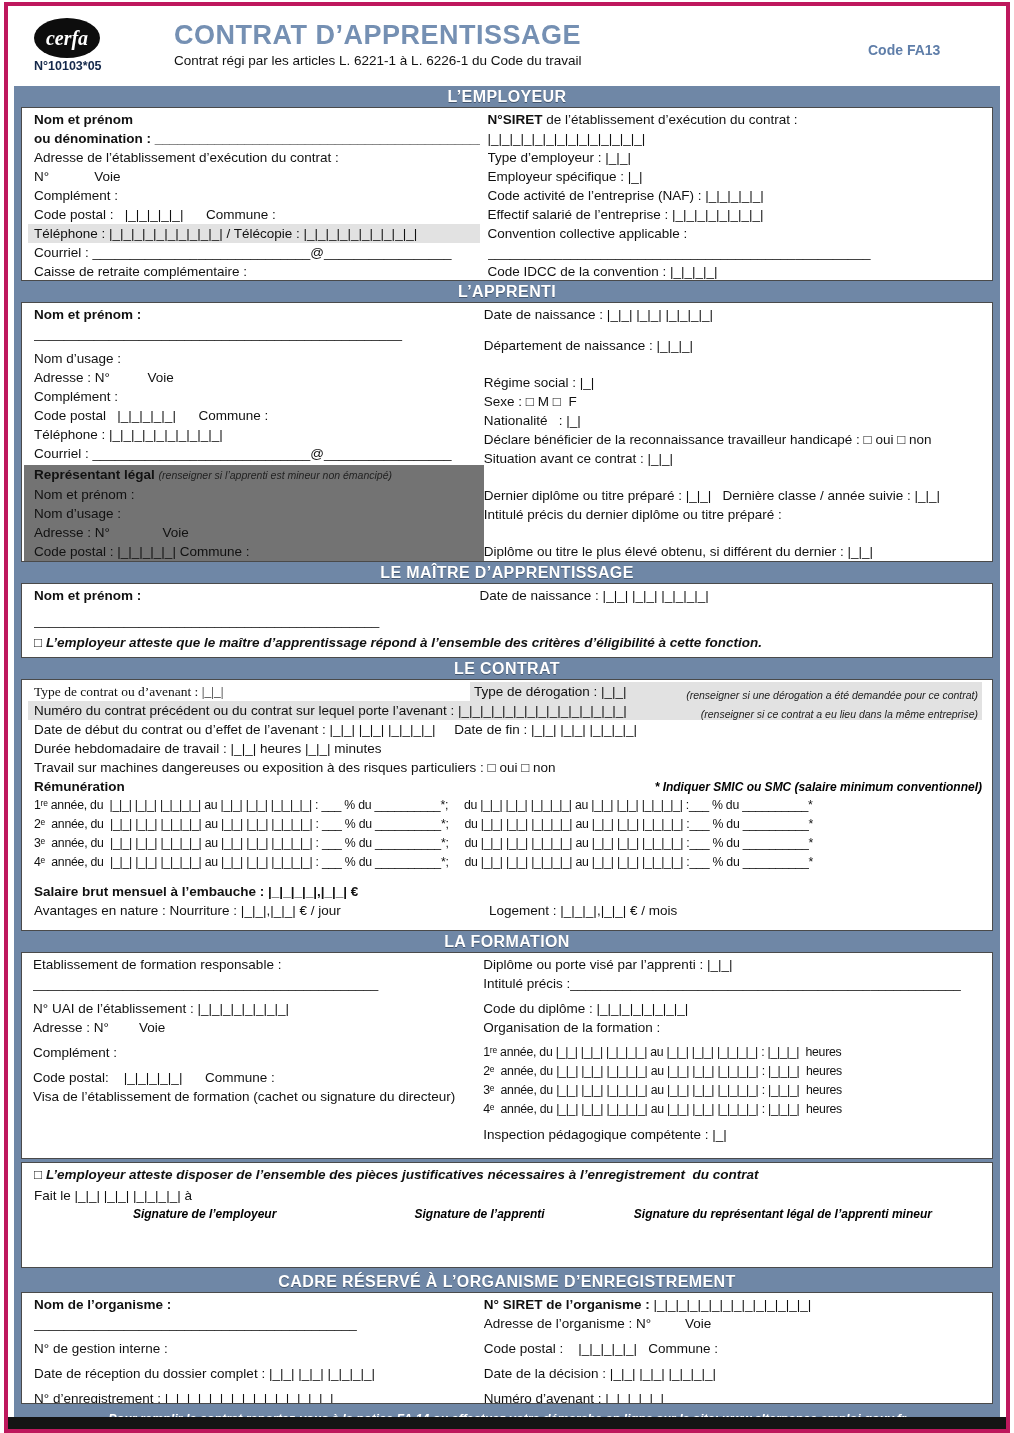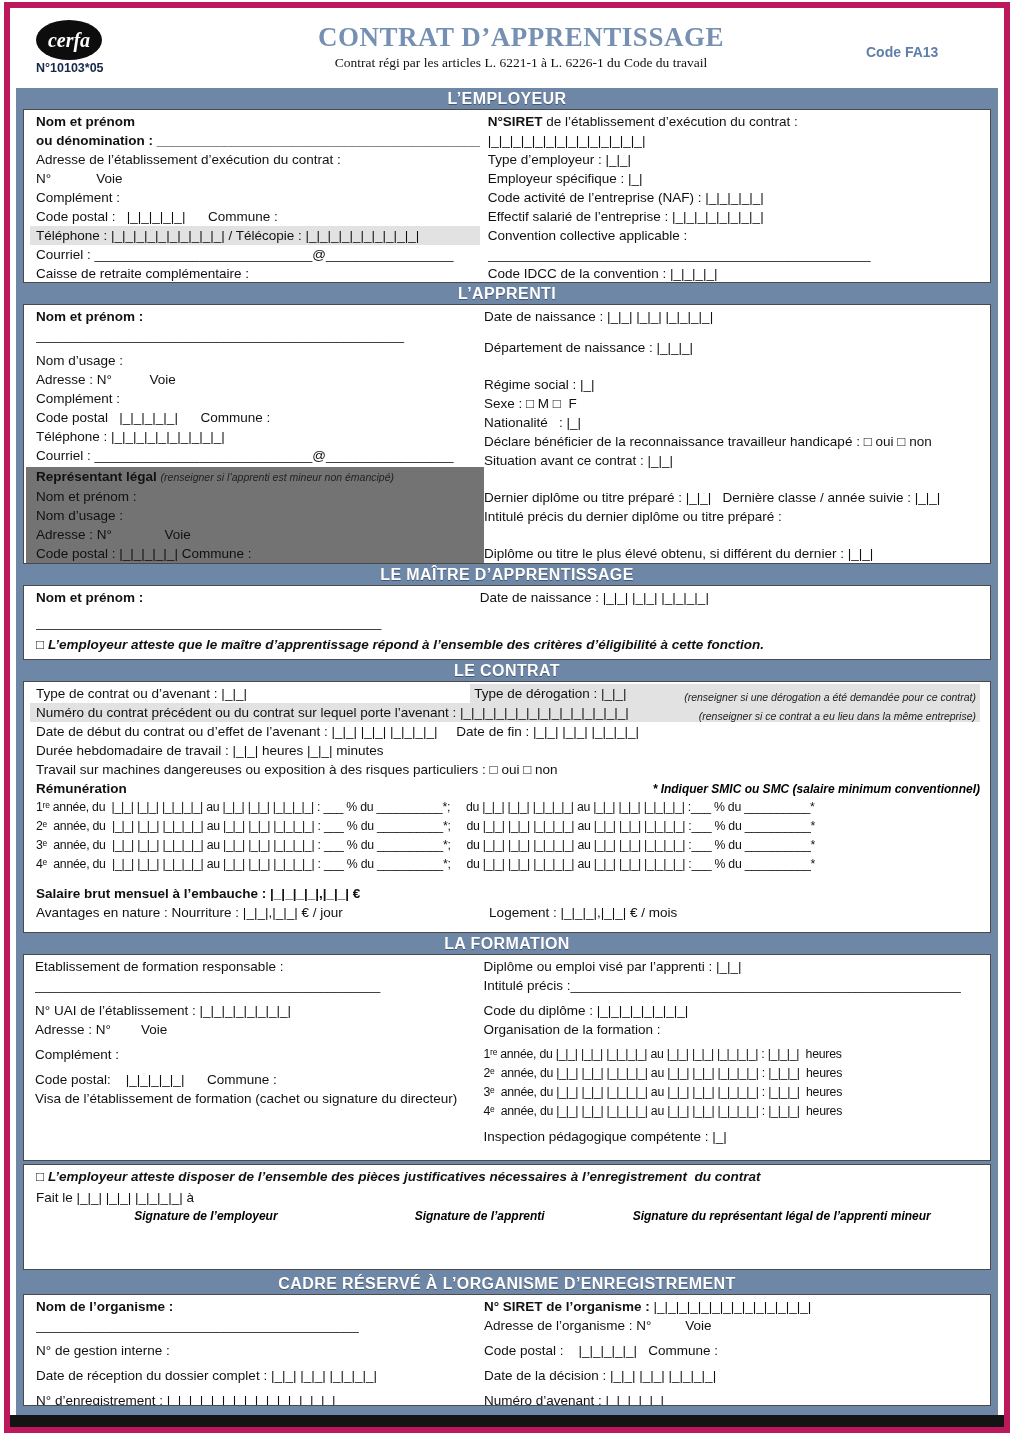--- a/index.html
+++ b/index.html
@@ -1,23 +1,23 @@
 <!DOCTYPE html>
 <html><head>
 <meta charset="utf-8">
 <style>
   html,body{margin:0;padding:0;}
   body{width:1014px;height:1433px;background:#fff;font-family:"Liberation Sans","DejaVu Sans",sans-serif;position:relative;}
-  .page{position:absolute;top:2px;left:4px;right:4px;bottom:0;border:6px solid #be185d;background:#fff;overflow:hidden;}
+  .page{position:absolute;top:2px;left:4px;right:4px;bottom:0;border:4px solid #be185d;background:#fff;overflow:hidden;}
   .hdr{display:flex;margin:6px 8px 2px 8px;height:72px;}
   .logo-wrap{width:140px;padding-left:18px;padding-top:6px;}
   .cerfa-ellipse{width:66px;height:40px;background:#0d0d0d;border-radius:50%;display:flex;align-items:center;justify-content:center;}
   .cerfa-ellipse span{color:#fff;font-family:"Liberation Serif","DejaVu Serif",serif;font-style:italic;font-size:20px;font-weight:bold;}
   .cerfa-num{font-size:12.5px;font-weight:bold;color:#14284a;margin-top:1px;}
-  .title-wrap{flex:1;text-align:center;padding-top:8px;font-family:Liberation Serif, serif;}
+  .title-wrap{flex:1;text-align:left;padding-top:8px;}
   .main-title{font-size:27px;font-weight:bold;color:#7590b3;letter-spacing:0.5px;}
   .sub-title{font-size:13.5px;color:#111;margin-top:2px;}
   .ref-wrap{width:130px;text-align:left;padding-top:30px;font-size:14px;font-weight:bold;color:#5f7ea9;}
   .frame{margin:0 6px;background:#6f87a6;padding:0 7px 4px 7px;}
   .bar{height:21px;line-height:21px;text-align:center;color:#fff;font-weight:bold;font-size:16px;letter-spacing:0.4px;text-shadow:0 1px 0 #44566e;}
   .panel{background:#fff;border:1px solid #4a4a4a;padding:2px 10px 0 12px;overflow:hidden;}
   .p-emp{height:170px;}
   .p-app{height:256px;}
   .p-maitre{height:71px;}
   .p-contrat{height:248px;}
@@ -142,21 +142,21 @@
         <div class="line left b">Nom et prénom :</div>
         <div class="line">Date de naissance : |_|_| |_|_| |_|_|_|_|</div>
       </div>
       <div class="line uline" style="margin-top:6px;">______________________________________________</div>
       <div class="line bi" style="margin-top:3px;">□ L’employeur atteste que le maître d’apprentissage répond à l’ensemble des critères d’éligibilité à cette fonction.</div>
     </div>
 
     <div class="bar">LE CONTRAT</div>
     <div class="panel p-contrat">
       <div class="row">
-        <div class="line" style="width:46%;">Type de contrat ou d’avenant : |_|_|</div>
+        <div class="line" style="width:46%;font-family:Liberation Serif, serif;">Type de contrat ou d’avenant : |_|_|</div>
         <div class="grayband">
           <span class="line">Type de dérogation : |_|_|</span>
           <span class="note">(renseigner si une dérogation a été demandée pour ce contrat)</span>
         </div>
       </div>
       <div class="grayband" style="margin-left:-6px;padding-left:6px;">
         <span class="line">Numéro du contrat précédent ou du contrat sur lequel porte l’avenant : |_|_|_|_|_|_|_|_|_|_|_|_|_|_|_|</span>
         <span class="note">(renseigner si ce contrat a eu lieu dans la même entreprise)</span>
       </div>
       <div>
@@ -186,21 +186,21 @@
       <div class="col-l">
           <div class="line">Etablissement de formation responsable :</div>
           <div class="line">______________________________________________</div>
           <div class="line gapS">N° UAI de l’établissement : |_|_|_|_|_|_|_|_|</div>
           <div class="line">Adresse : N°        Voie</div>
           <div class="line gapS">Complément :</div>
           <div class="line gapS">Code postal:    |_|_|_|_|_|      Commune :</div>
           <div class="line">Visa de l’établissement de formation (cachet ou signature du directeur)</div>
         </div>
       <div class="col-r">
-          <div class="line">Diplôme ou emploi visé par l’apprenti : |_|_|</div>
+          <div class="line">Diplôme ou porte visé par l’apprenti : |_|_|</div>
           <div class="line">Intitulé précis :____________________________________________________</div>
           <div class="line gapS">Code du diplôme : |_|_|_|_|_|_|_|_|</div>
           <div class="line">Organisation de la formation :</div>
           <div class="line small gapS">1ʳᵉ année, du |_|_| |_|_| |_|_|_|_| au |_|_| |_|_| |_|_|_|_| : |_|_|_|  heures</div>
           <div class="line small">2ᵉ  année, du |_|_| |_|_| |_|_|_|_| au |_|_| |_|_| |_|_|_|_| : |_|_|_|  heures</div>
           <div class="line small">3ᵉ  année, du |_|_| |_|_| |_|_|_|_| au |_|_| |_|_| |_|_|_|_| : |_|_|_|  heures</div>
           <div class="line small">4ᵉ  année, du |_|_| |_|_| |_|_|_|_| au |_|_| |_|_| |_|_|_|_| : |_|_|_|  heures</div>
           <div class="line gapS">Inspection pédagogique compétente : |_|</div>
         </div>
     </div>

